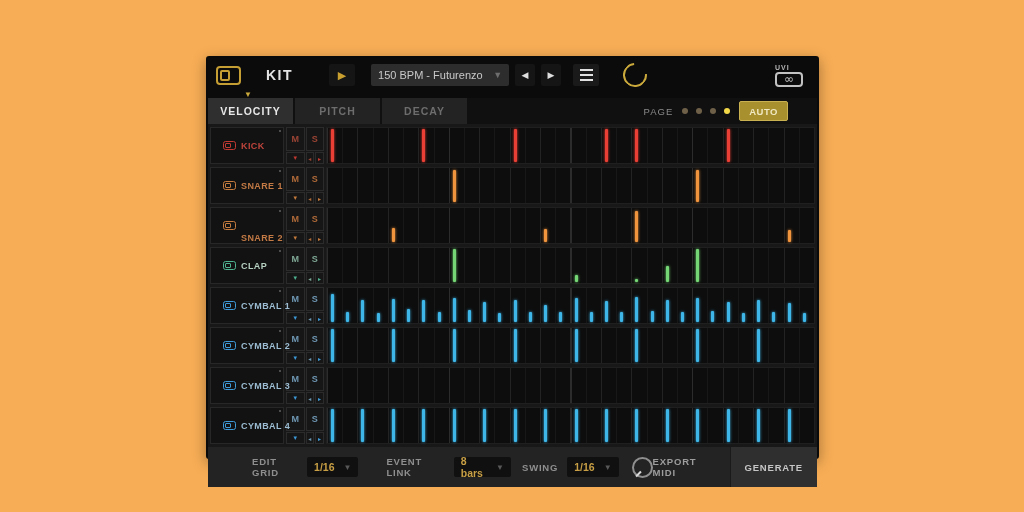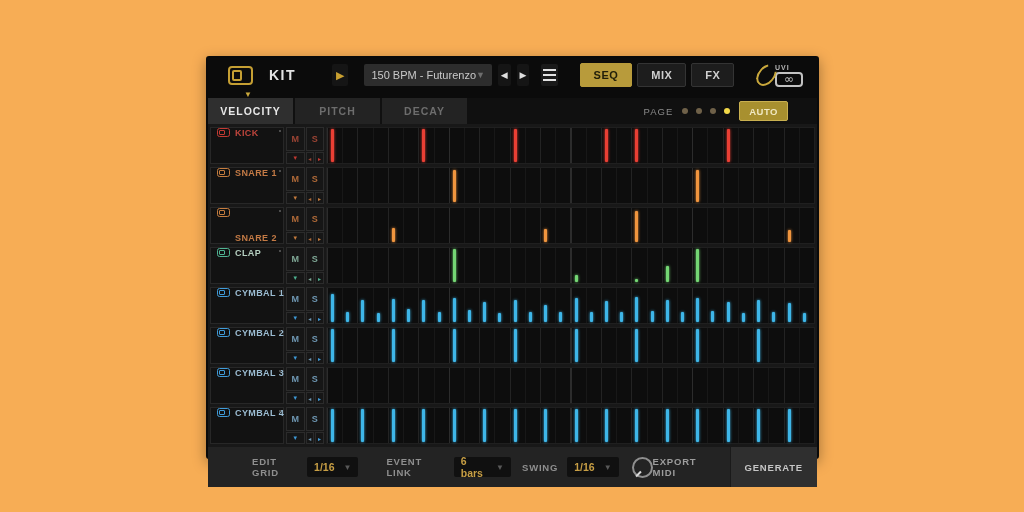--- a/index.html
+++ b/index.html
@@ -7,21 +7,21 @@
   body { font-family:"Liberation Sans", sans-serif; background:#f7ad55; position:relative; }
 
   .window {
     position:absolute; left:206px; top:56px; width:613px; height:403px;
     background:#121212; border:2px solid #0a0a0a; border-radius:3px;
     box-shadow:0 4px 14px rgba(0,0,0,.35); display:flex; flex-direction:column;
   }
 
   
   .header { height:34px; background:#0b0b0b; display:flex; align-items:center; padding:0 8px; flex:0 0 auto; }
-  .brand { display:flex; align-items:center; gap:16px;margin-left:12px; }
+  .brand { display:flex; align-items:center; gap:25px; }
   .logo { width:25px; height:19px; border:2.5px solid #c59f33; border-radius:4px; position:relative; display:inline-block; }
   .logo::after { content:""; position:absolute; left:2px; top:2px; bottom:2px; width:6px; border:2px solid #c59f33; border-radius:2px; }
   .kit-title { color:#e3e3e3; font-size:14px; font-weight:bold; letter-spacing:1.5px; }
   .play-btn { margin-left:36px; width:26px; height:22px; background:#151515; border:none; border-radius:2px; color:#c9a030; font-size:11px; line-height:22px; text-align:center; cursor:pointer; }
   .preset { margin-left:16px; width:138px; height:22px; background:#2d2d2d; border-radius:2px; display:flex; align-items:center; padding:0 7px; cursor:pointer; }
   .preset .val { color:#c9c9c9; font-size:11px; flex:1; white-space:nowrap; }
   .preset .caret { color:#6e6e6e; font-size:9px; }
   .nav-btn { width:20px; height:22px; background:#151515; border:none; border-radius:2px; color:#dedede; font-size:9px; margin-left:6px; cursor:pointer; }
   .ham-btn { width:26px; height:22px; background:#1a1a1a; border:none; border-radius:2px; margin-left:12px; display:flex; flex-direction:column; justify-content:center; align-items:center; gap:3px; cursor:pointer; }
   .ham-btn i { display:block; width:13px; height:2px; background:#e2e2e2; }
@@ -42,21 +42,21 @@
   .tabrow-right { margin-left:auto; display:flex; align-items:center; gap:9px; padding-right:29px; }
   .page-label { color:#8a8a8a; font-size:9.5px; letter-spacing:1px; }
   .dots { display:flex; gap:8px; }
   .dot { width:6px; height:6px; border-radius:50%; background:#6f6149; }
   .dot.active { background:#f2d848; }
   .auto-btn { height:20px; padding:0 9px; background:#a8902f; border:1px solid #c9b050; border-radius:2px; color:#f0e8c2; font-size:9.5px; font-weight:bold; letter-spacing:.5px; cursor:pointer; }
 
   
   .tracks { flex:1 1 auto; background:#181818; padding:3px 2px; display:grid; grid-template-rows:repeat(8,1fr); gap:3px; }
   .track-row { display:flex; gap:2px; }
-  .track-label { width:74px; background:#121212; border:1px solid #272727; display:flex; align-items:flex-start; gap:5px; padding-left:6px; position:relative; cursor:pointer; }
+  .track-label { width:74px; background:#121212; border:1px solid #272727; display:flex; align-items:center; gap:5px; padding-left:12px; position:relative; cursor:pointer; }
   .track-label::after { content:""; position:absolute; right:2px; top:2px; width:2px; height:2px; background:#4d4d4d; }
   .pad-icon { width:13px; height:9px; border:1.5px solid currentColor; border-radius:2.5px; position:relative; flex:0 0 auto; }
   .pad-icon::after { content:""; position:absolute; left:1px; top:1px; bottom:1px; width:3.5px; border:1.2px solid currentColor; border-radius:1px; }
   .track-name { font-size:9px; font-weight:bold; letter-spacing:.4px; white-space:nowrap; }
   .ms-area { width:38px; display:grid; grid-template-columns:1fr 1fr; grid-template-rows:1fr 12px; gap:1px; flex:0 0 auto; }
   .ms-btn { background:#161616; border:1px solid #2b2b2b; display:flex; align-items:center; justify-content:center; font-size:9px; font-weight:bold; cursor:pointer; }
   .tri-btn { background:#161616; border:1px solid #2b2b2b; display:flex; align-items:center; justify-content:center; font-size:7px; cursor:pointer; }
   .arrow-pair { display:flex; gap:1px; }
   .arrow-pair .tri-btn { flex:1; font-size:6px; }
   .step-grid { flex:1; position:relative; background-color:#0d0d0d; border:1px solid #1f1f1f;
@@ -94,25 +94,20 @@
       <span class="val">150 BPM - Futurenzo</span>
       <span class="caret">▼</span>
     </div>
     <button class="nav-btn">◀</button>
     <button class="nav-btn">▶</button>
     <button class="ham-btn">
         <i></i>
         <i></i>
         <i></i>
       </button>
-    <div class="modes">
-      <button class="mode-btn active">SEQ</button>
-      <button class="mode-btn">MIX</button>
-      <button class="mode-btn">FX</button>
-    </div>
     <div class="knob-main"></div>
     <div class="uvi">
       <span class="uvi-txt">UVI</span>
       <span class="uvi-box">∞</span>
     </div>
   </div>
 
   <div class="tab-strip">
     <span class="tab-marker">▼</span>
   </div>
@@ -347,21 +342,21 @@
     <div class="fgroup" style="margin-left:36px">
       <span class="flabel">EDIT GRID</span>
       <div class="fdrop">
         <span class="val">1/16</span>
         <span class="caret">▼</span>
       </div>
     </div>
     <div class="fgroup" style="margin-left:28px">
       <span class="flabel">EVENT LINK</span>
       <div class="fdrop">
-        <span class="val">6 bars</span>
+        <span class="val">8 bars</span>
         <span class="caret">▼</span>
       </div>
     </div>
     <div class="fgroup" style="margin-left:11px">
       <span class="flabel">SWING</span>
       <div class="fdrop">
         <span class="val">1/16</span>
         <span class="caret">▼</span>
       </div>
       <div class="knob-swing"></div>

